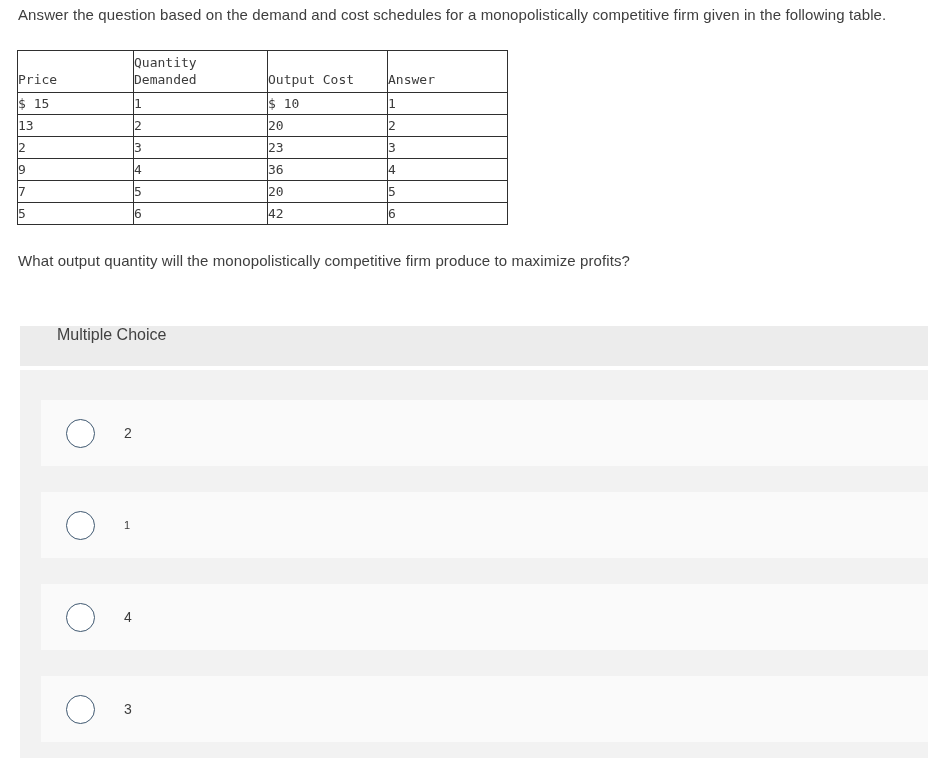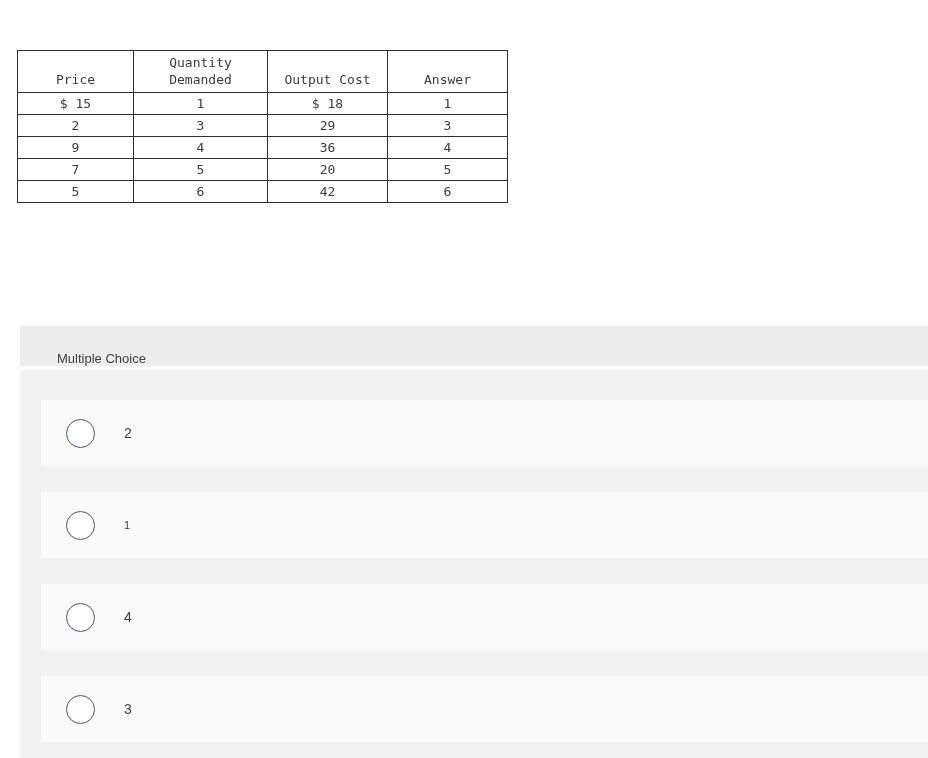--- a/index.html
+++ b/index.html
@@ -6,47 +6,48 @@
   html,body { width:928px; height:758px; background:#ffffff; overflow:hidden;
               font-family:"Liberation Sans", sans-serif; }
   .page { position:relative; width:928px; height:758px; }
 
   .prompt { position:absolute; left:18px; top:6px; width:905px;
             font-size:15px; color:#3e3e3e; letter-spacing:.1px; }
 
   .sched-table { position:absolute; left:17px; top:50px; border-collapse:collapse;
                  font-family:"DejaVu Sans Mono", monospace; font-size:13px; color:#3b3b3b;
                  border:1px solid #2f2f2f; }
-  .sched-table th, .sched-table td { border:1px solid #2f2f2f; text-align:center; }
+  .sched-table th, .sched-table td { border:1px solid #2f2f2f; text-align:left; }
   .sched-table th { height:42px; vertical-align:bottom; font-weight:normal;
                     white-space:pre-line; padding-bottom:3px; line-height:1.35; }
   .sched-table td { height:22px; padding:0; }
 
   .question { position:absolute; left:18px; top:252px; width:905px;
               font-size:15px; color:#3e3e3e; letter-spacing:.1px; }
 
   .mc-panel { position:absolute; left:20px; top:326px; width:908px; height:432px;
               background:#f2f2f2; overflow:hidden; }
   .mc-header { height:44px; background:#ececec; border-bottom:4px solid #ffffff;
-               display:flex; align-items:flex-end; padding-left:37px;
-               font-size:13px; color:#414141; }
+               display:flex; align-items:flex-start; padding-left:37px;
+               font-size:16px; color:#414141; }
   .mc-body { padding:30px 0 0 21px; }
 
   .option-row { width:887px; height:66px; margin-bottom:26px; background:#fafafa;
                 display:flex; align-items:center; padding-left:25px; cursor:pointer; }
   .radio { width:29px; height:29px; border-radius:50%; border:1.5px solid #3f5870;
            background:#ffffff; margin-right:29px; flex:none; }
   .option-label { font-size:14px; color:#3c3c3c; }
   .option-row:nth-child(2) .option-label { font-size:11px; }
 </style>
 </head>
 <body>
 
 <div class="page">
 
+  <div class="prompt">Answer the question based on the demand and cost schedules for a monopolistically competitive firm given in the following table.</div>
 
   <table class="sched-table">
     <colgroup>
         <col style="width: 116px;">
         <col style="width: 134px;">
         <col style="width: 120px;">
         <col style="width: 120px;">
       </colgroup>
     <thead>
         <tr>
@@ -54,27 +55,33 @@
           <th>Quantity
 Demanded</th>
           <th>Output Cost</th>
           <th>Answer</th>
         </tr>
       </thead>
     <tbody>
         <tr>
           <td>$ 15</td>
           <td>1</td>
-          <td>$ 18</td>
+          <td>$ 10</td>
           <td>1</td>
+        </tr>
+        <tr>
+          <td>13</td>
+          <td>2</td>
+          <td>20</td>
+          <td>2</td>
         </tr>
         <tr>
           <td>2</td>
           <td>3</td>
-          <td>29</td>
+          <td>23</td>
           <td>3</td>
         </tr>
         <tr>
           <td>9</td>
           <td>4</td>
           <td>36</td>
           <td>4</td>
         </tr>
         <tr>
           <td>7</td>
@@ -84,20 +91,21 @@
         </tr>
         <tr>
           <td>5</td>
           <td>6</td>
           <td>42</td>
           <td>6</td>
         </tr>
       </tbody>
   </table>
 
+  <div class="question">What output quantity will the monopolistically competitive firm produce to maximize profits?</div>
 
   <div class="mc-panel">
     <div class="mc-header">
       <span>Multiple Choice</span>
     </div>
     <div class="mc-body">
         <div class="option-row">
           <span class="radio"></span>
           <span class="option-label">2</span>
         </div>

